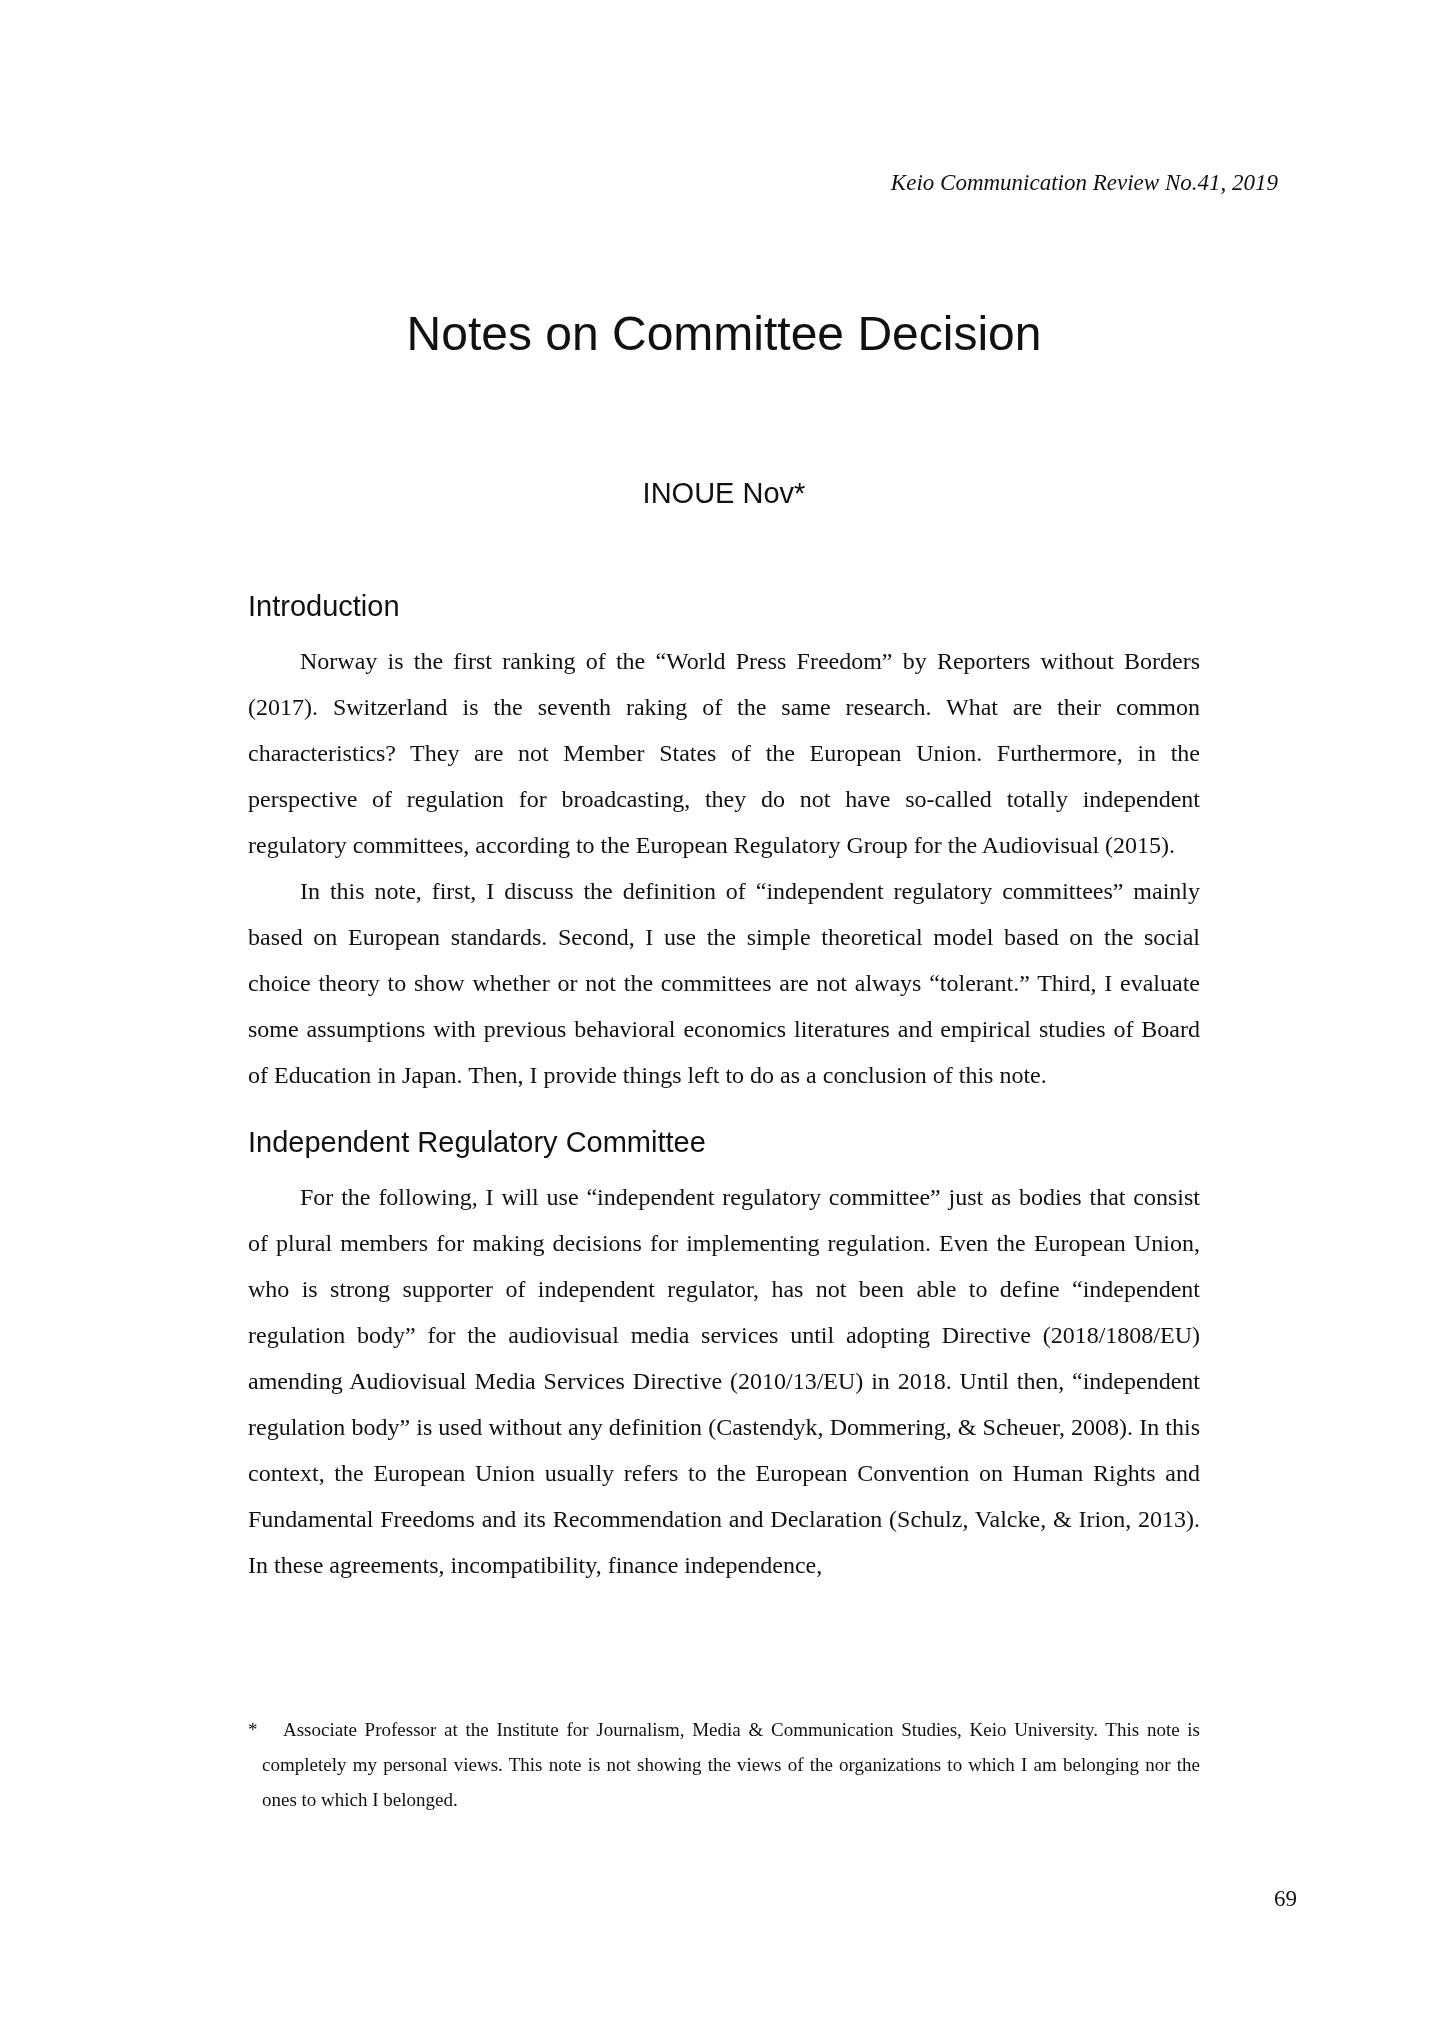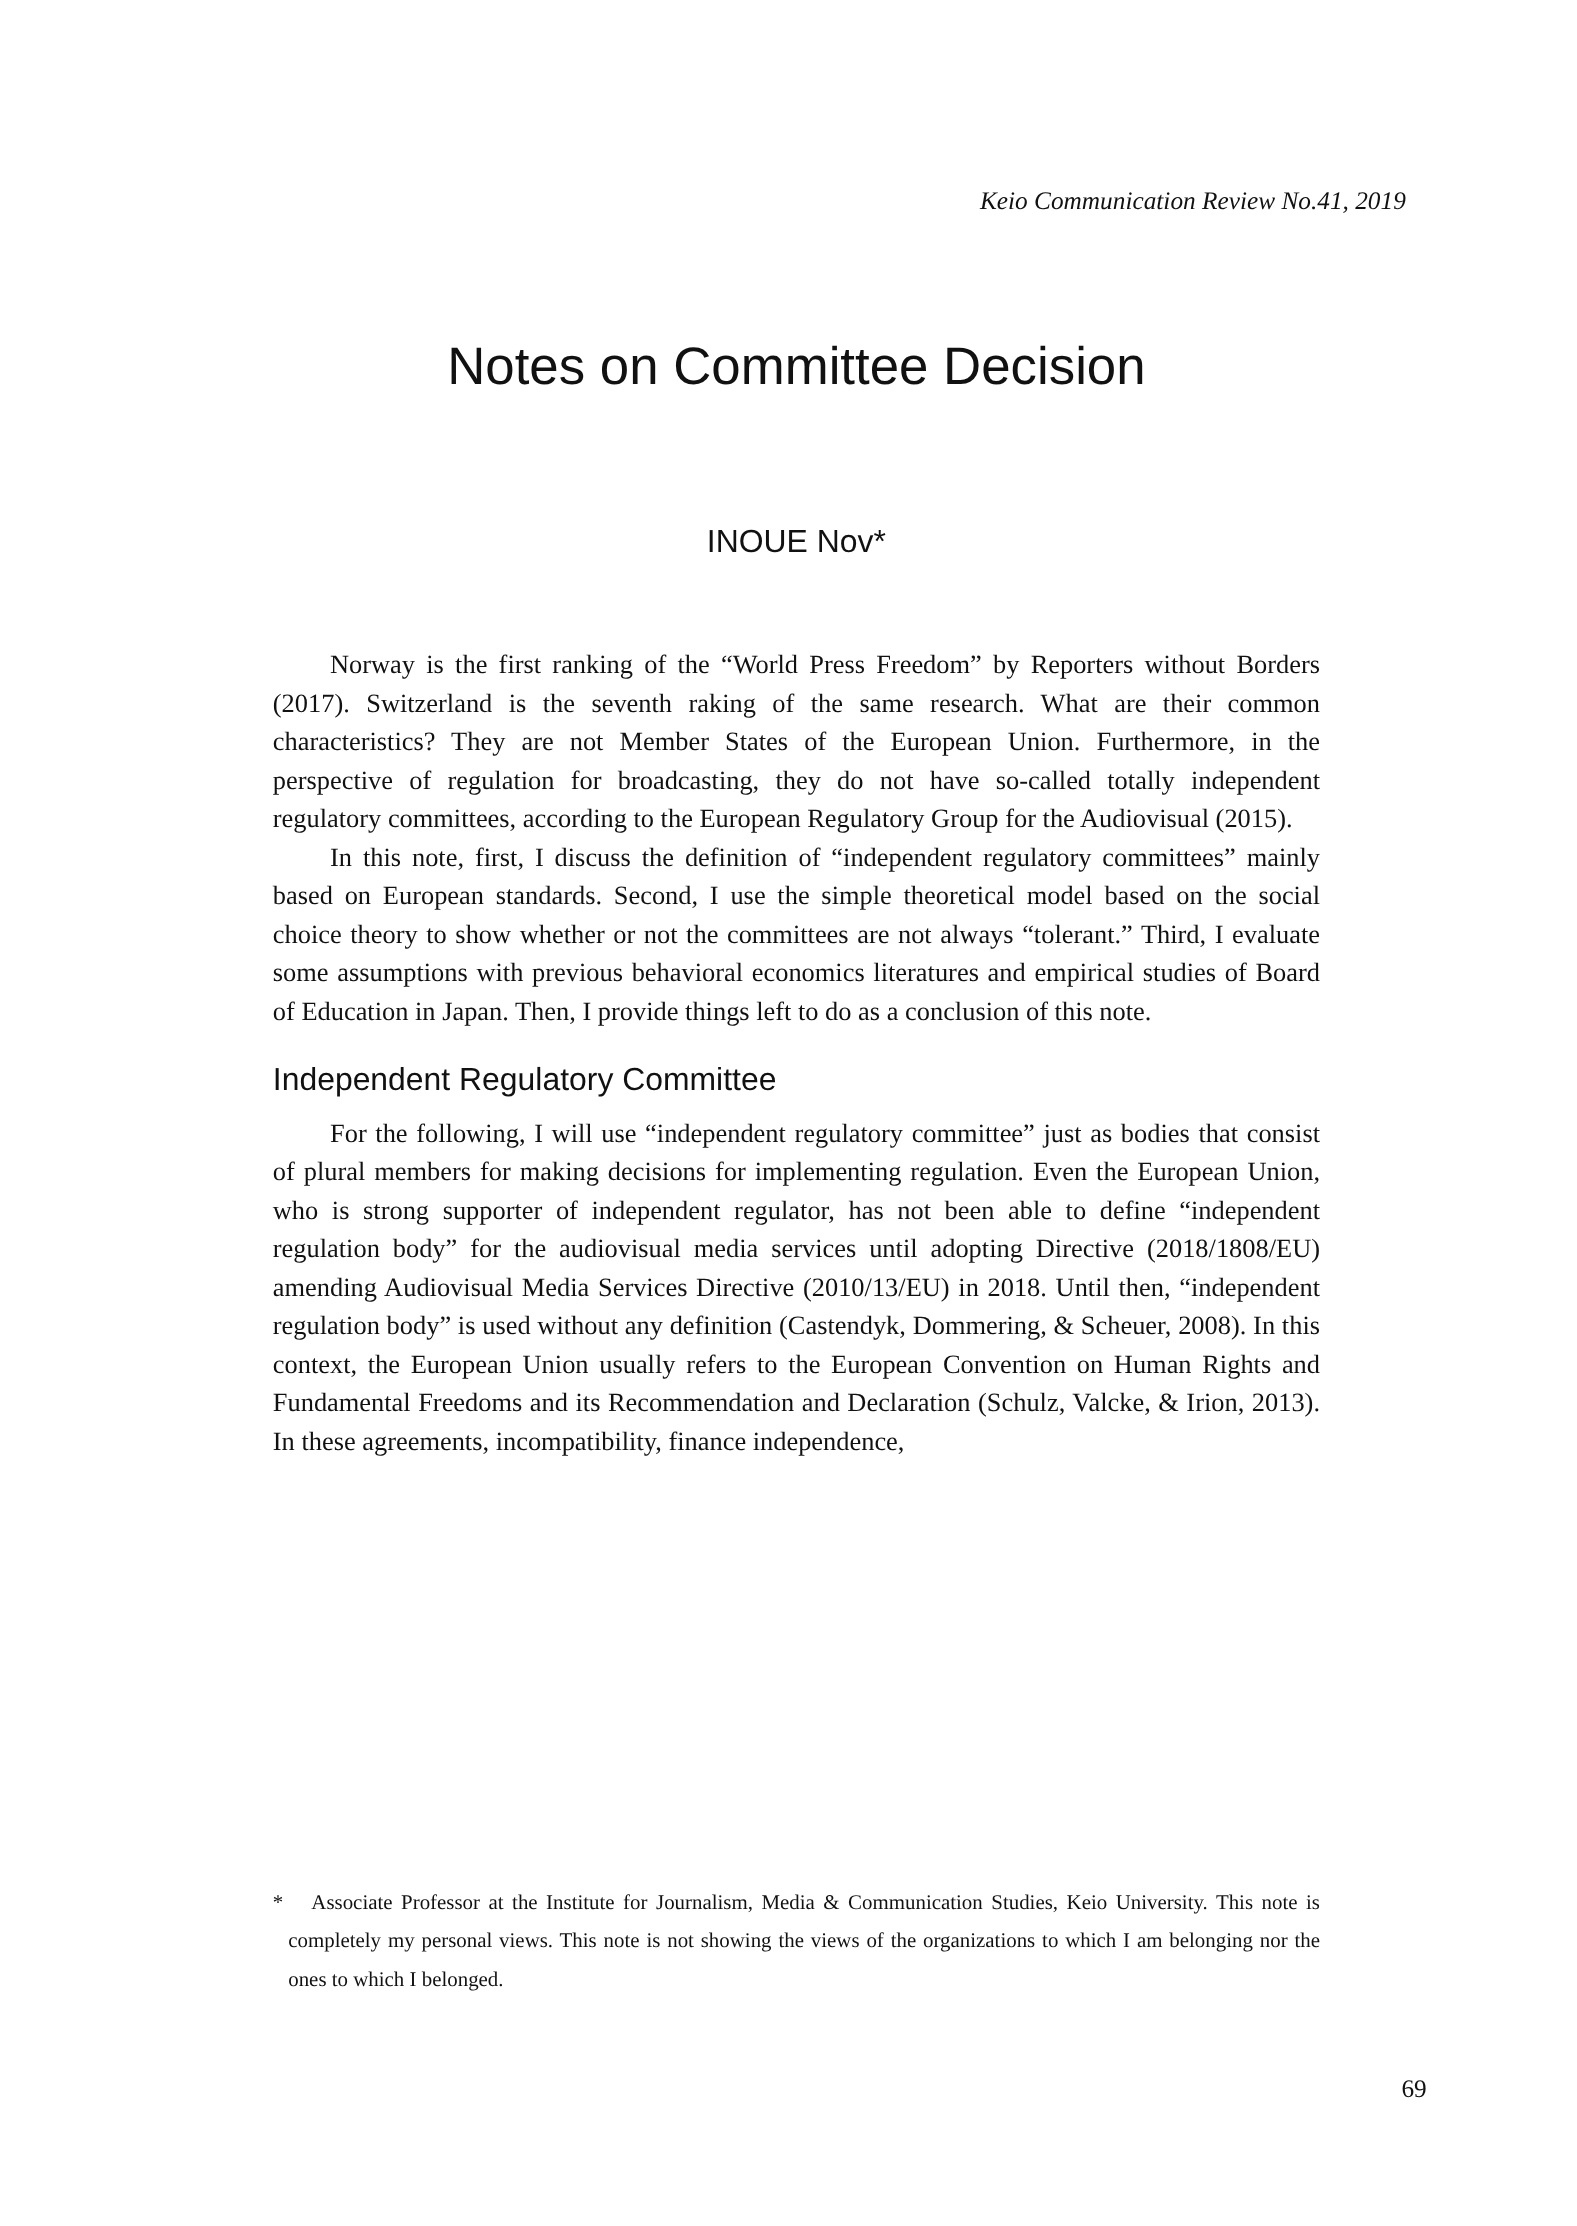--- a/index.html
+++ b/index.html
@@ -59,21 +59,21 @@
     font-size: 29px;
     line-height: 36px;
   }
   .content h2.h2-later {
     margin-top: 26px;
   }
   .content p {
     margin: 0;
     font-family: "Liberation Serif", serif;
     font-size: 24px;
-    line-height: 35px;
+    line-height: 46px;
     text-align: justify;
     text-indent: 52px;
   }
   .footnote {
     position: absolute;
     top: 1712px;
     left: 248px;
     width: 938px;
     padding-left: 14px;
     font-family: "Liberation Serif", serif;
@@ -99,20 +99,21 @@
 
 <div class="page">
 
   <div class="running-header">Keio Communication Review No.41, 2019</div>
 
   <h1 class="title">Notes on Committee Decision</h1>
 
   <div class="author">INOUE Nov*</div>
 
   <div class="content">
+    <h2>Introduction</h2>
 
     <p>Norway is the first ranking of the “World Press Freedom” by Reporters without Borders (2017). Switzerland is the seventh raking of the same research. What are their common characteristics? They are not Member States of the European Union. Furthermore, in the perspective of regulation for broadcasting, they do not have so-called totally independent regulatory committees, according to the European Regulatory Group for the Audiovisual (2015).</p>
 
 
     <p>In this note, first, I discuss the definition of “independent regulatory committees” mainly based on European standards. Second, I use the simple theoretical model based on the social choice theory to show whether or not the committees are not always “tolerant.” Third, I evaluate some assumptions with previous behavioral economics literatures and empirical studies of Board of Education in Japan. Then, I provide things left to do as a conclusion of this note.</p>
 
     <h2 class="h2-later">Independent Regulatory Committee</h2>
 
     <p>For the following, I will use “independent regulatory committee” just as bodies that consist of plural members for making decisions for implementing regulation. Even the European Union, who is strong supporter of independent regulator, has not been able to define “independent regulation body” for the audiovisual media services until adopting Directive (2018/1808/EU) amending Audiovisual Media Services Directive (2010/13/EU) in 2018. Until then, “independent regulation body” is used without any definition (Castendyk, Dommering, &amp; Scheuer, 2008). In this context, the European Union usually refers to the European Convention on Human Rights and Fundamental Freedoms and its Recommendation and Declaration (Schulz, Valcke, &amp; Irion, 2013). In these agreements, incompatibility, finance independence,</p>
   </div>

